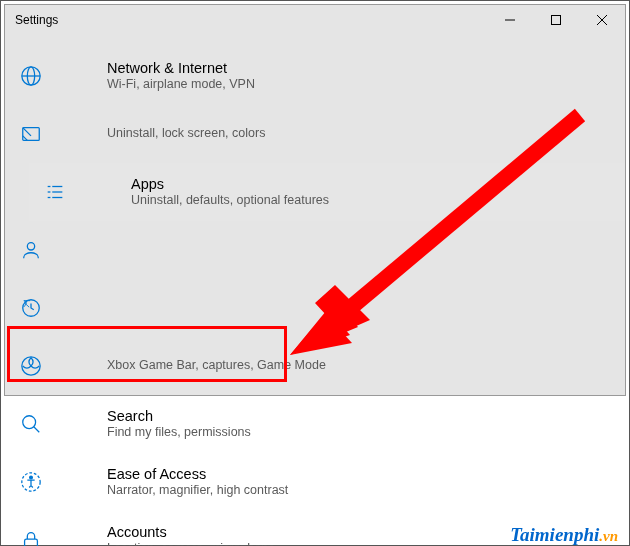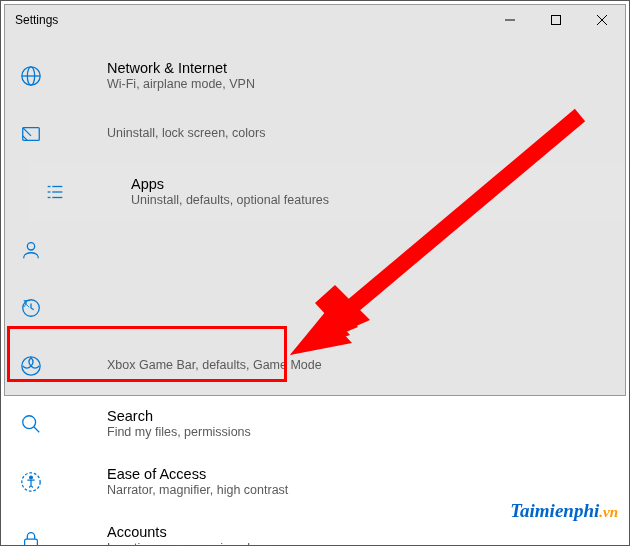--- a/index.html
+++ b/index.html
@@ -90,21 +90,21 @@
     position: absolute;
     left: 280px;
     top: 105px;
     width: 320px;
     height: 260px;
     pointer-events: none;
   }
   .watermark {
     position: absolute;
     right: 12px;
-    bottom: 24px;
+    bottom: 0;
     font-family: Georgia, serif;
     font-size: 19px;
     font-style: italic;
     font-weight: bold;
     pointer-events: none;
   }
   .watermark .wm1 { color: #0066cc; }
   .watermark .wm2 { color: #ff9900; font-style: italic; font-size: 15px; }
 </style>
 </head>
@@ -200,21 +200,21 @@
     </div>
 
     <div class="item">
       <div class="item-icon">
         <svg width="22" height="22" viewBox="0 0 24 24">
             <circle cx="12" cy="12" r="10"></circle>
             <path d="M12 3c-3 3-3 6 0 9 3-3 3-6 0-9zM12 12c-3 3-6 3-9 0M12 12c3 3 6 3 9 0"></path>
           </svg>
       </div>
       <div class="item-text">
-        <span class="item-sub">Xbox Game Bar, defaults, Game Mode</span>
+        <span class="item-sub">Xbox Game Bar, captures, Game Mode</span>
       </div>
     </div>
 
     <div class="item">
       <div class="item-icon">
         <svg width="22" height="22" viewBox="0 0 24 24">
             <circle cx="10" cy="10" r="7"></circle>
             <line x1="15" y1="15" x2="21" y2="21"></line>
           </svg>
       </div>

